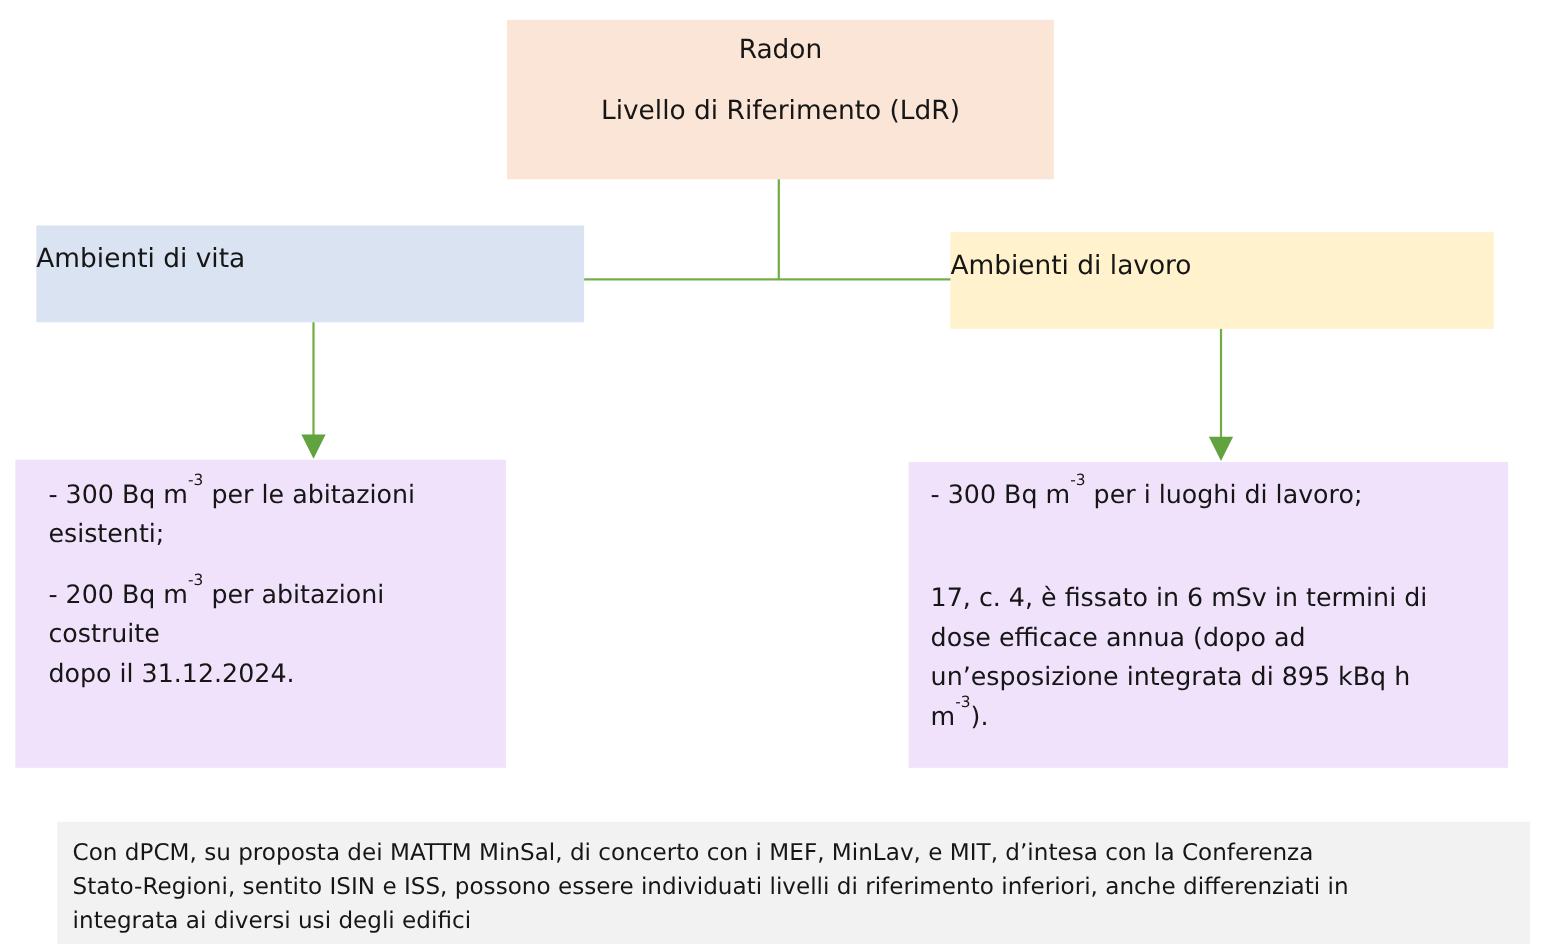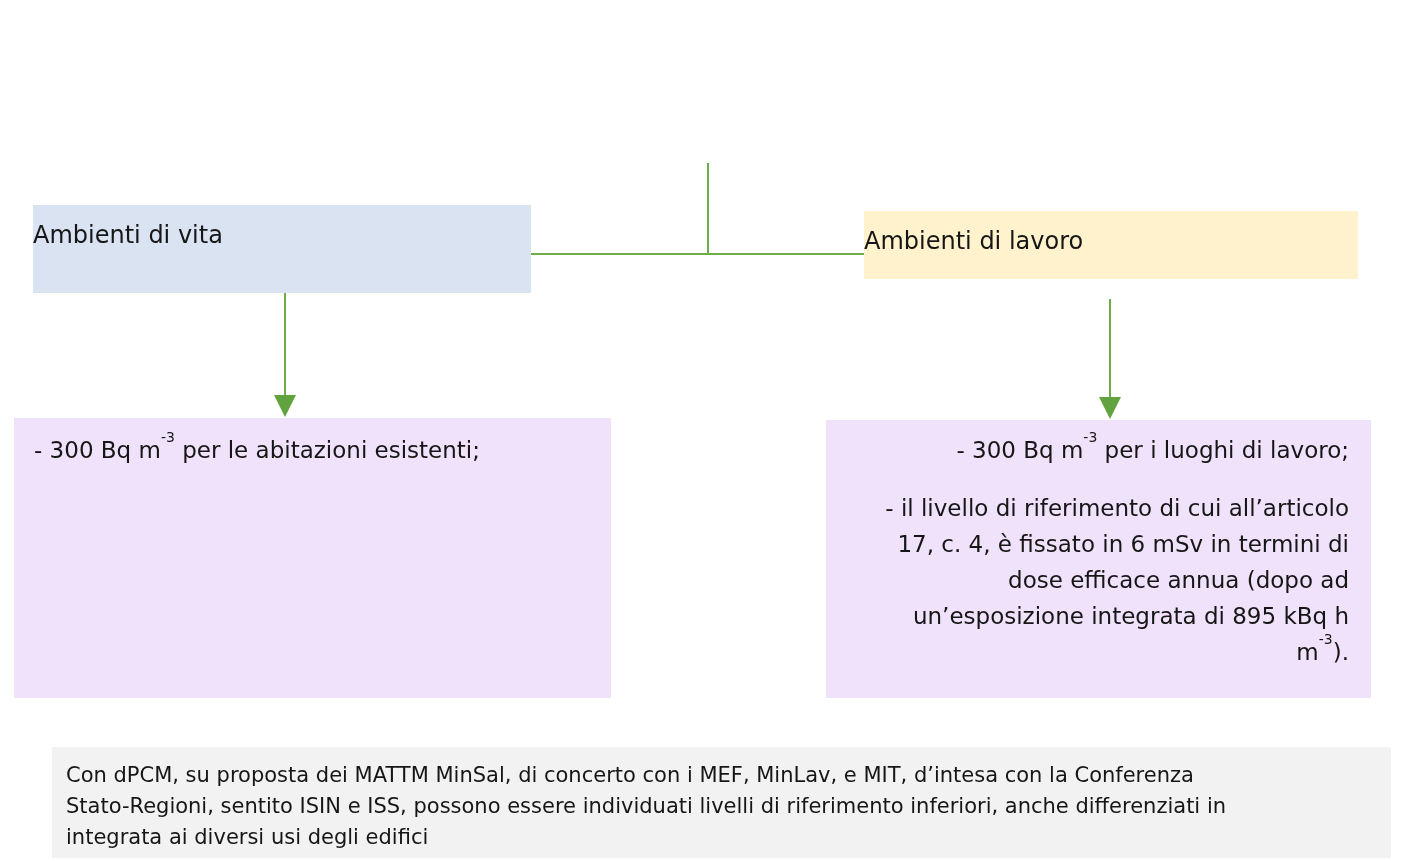--- a/index.html
+++ b/index.html
@@ -25,29 +25,29 @@
   }
   .root-box .line2 { margin-top: 25px; }
 
   .branch-box {
     position: absolute;
     text-align: left;
     font-size: 24px; line-height: 30px;
     padding-top: 15px;
   }
   .life-box  { left: 33px;  top: 205px; width: 498px; height: 88px; background: var(--blue); }
-  .work-box  { left: 864px; top: 211px; width: 494px; height: 68px; background: var(--yellow); }
+  .work-box  { left: 864px; top: 211px; width: 494px; height: 88px; background: var(--yellow); }
 
   .detail-box {
     position: absolute;
     background: var(--purple);
     font-size: 23px; line-height: 36px;
   }
-  .life-detail { left: 14px;  top: 418px; width: 597px; height: 280px; padding: 14px 20px 0 20px; }
-  .work-detail { left: 826px; top: 420px; width: 545px; height: 278px; padding: 12px 22px 0 20px; text-align: right; }
+  .life-detail { left: 14px;  top: 418px; width: 446px; height: 280px; padding: 14px 20px 0 30px; }
+  .work-detail { left: 826px; top: 420px; width: 545px; height: 278px; padding: 12px 8px 0 20px; }
   .life-detail .para + .para { margin-top: 19px; }
   .work-detail .para + .para { margin-top: 22px; }
 
   sup.exp {
     font-size: 14px;
     position: relative; top: -7px;
     line-height: 0;
   }
 
   .footer-box {
@@ -72,43 +72,48 @@
     border-top: 22px solid var(--green_arrow);
   }
   .life-arrow-head { left: 274px;  top: 395px; }
   .work-arrow-head { left: 1099px; top: 397px; }
 </style>
 </head>
 <body>
 
 <div class="canvas">
 
+  <div class="box root-box">
+    <div class="line1">Radon</div>
+    <div class="line2">Livello di Riferimento (LdR)</div>
+  </div>
 
   <div class="vline trunk-line"></div>
   <div class="hline branch-line"></div>
 
   <div class="branch-box life-box">
     <span>Ambienti di vita</span>
   </div>
   <div class="branch-box work-box">
     <span>Ambienti di lavoro</span>
   </div>
 
   <div class="vline life-arrow-line"></div>
   <div class="arrow-head life-arrow-head"></div>
   <div class="vline work-arrow-line"></div>
   <div class="arrow-head work-arrow-head"></div>
 
   <div class="detail-box life-detail">
     <p class="para"><span>- 300 Bq m</span><sup class="exp">-3</sup><span> per le abitazioni esistenti;</span></p>
+    <p class="para"><span>- 200 Bq m</span><sup class="exp">-3</sup><span> per abitazioni costruite</span><br><span>dopo il 31.12.2024.</span></p>
   </div>
 
   <div class="detail-box work-detail">
     <p class="para"><span>- 300 Bq m</span><sup class="exp">-3</sup><span> per i luoghi di lavoro;</span></p>
-    <p class="para"><span>- il livello di riferimento di cui all’articolo</span><br><span>17, c. 4, è fissato in 6 mSv in termini di</span><br><span>dose efficace annua (dopo ad</span><br><span>un’esposizione integrata di 895 kBq h</span><br><span>m</span><sup class="exp">-3</sup><span>).</span></p>
+    <p class="para"><br><span>17, c. 4, è fissato in 6 mSv in termini di</span><br><span>dose efficace annua (dopo ad</span><br><span>un’esposizione integrata di 895 kBq h</span><br><span>m</span><sup class="exp">-3</sup><span>).</span></p>
   </div>
 
   <div class="footer-box">
     <span>Con dPCM, su proposta dei MATTM MinSal, di concerto con i MEF, MinLav, e MIT, d’intesa con la Conferenza</span><br>
     <span>Stato-Regioni, sentito ISIN e ISS, possono essere individuati livelli di riferimento inferiori, anche differenziati in</span><br>
     <span>integrata ai diversi usi degli edifici</span>
   </div>
 
 </div>
 

